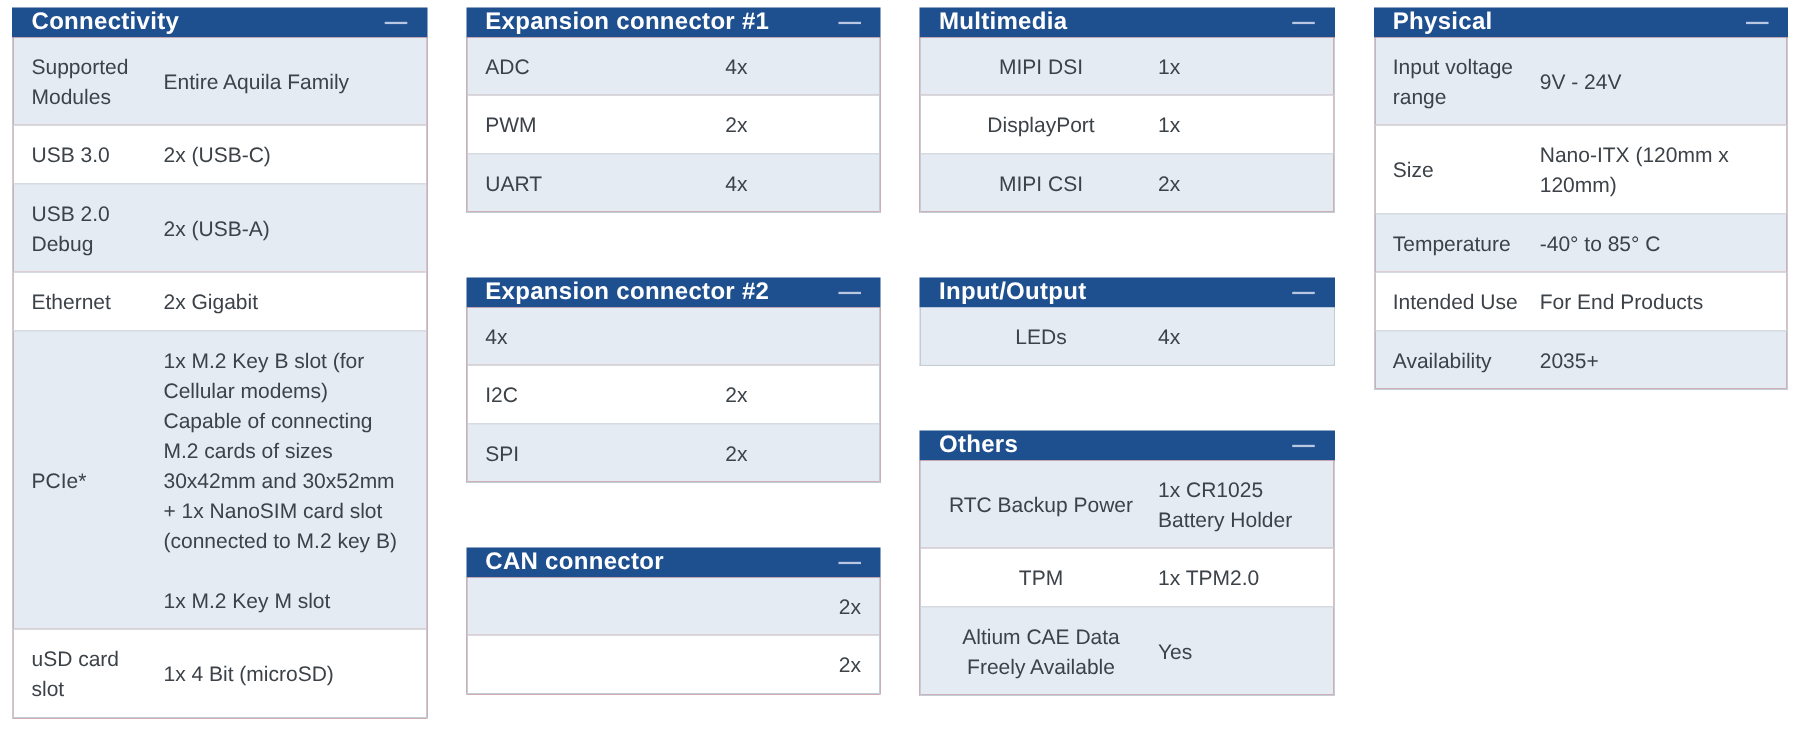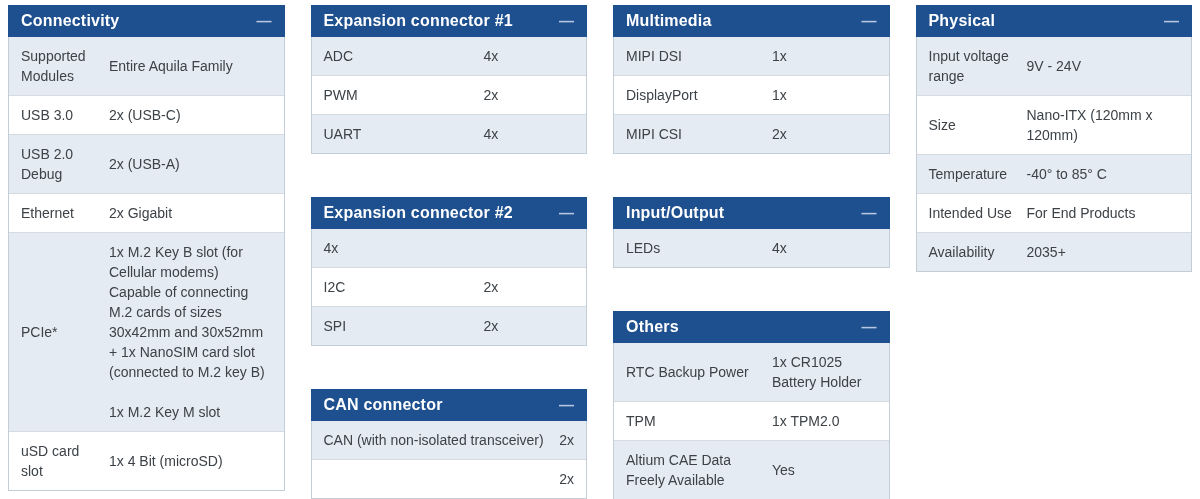--- a/index.html
+++ b/index.html
@@ -21,21 +21,21 @@
     flex: 1 1 0;
     min-width: 0;
     display: flex;
     flex-direction: column;
   }
   .spec-table { margin-bottom: 43px; }
   .spec-table:last-child { margin-bottom: 0; }
   .tbl-head {
     background: #1e4f8e;
     color: #ffffff;
-    height: 32px;
+    height: 20px;
     display: flex;
     align-items: center;
     padding: 0 13px 0 13px;
     cursor: pointer;
   }
   .tbl-title {
     font-size: 16px;
     font-weight: bold;
     letter-spacing: 0.2px;
     flex: 1 1 auto;
@@ -63,21 +63,21 @@
     line-height: 20px;
   }
   .row:nth-child(odd) { background: #e4ebf3; }
   .row:nth-child(even) { background: #ffffff; }
   .row + .row { border-top: 1px solid #d5dbe0; }
   .cell.label { flex: 0 0 auto; padding-right: 10px; }
   .cell.value { flex: 1 1 auto; white-space: pre-line; }
   
   .lw-xs .label { flex-basis: 98px; }
   .lw-s  .label { flex-basis: 88px; }
-  .lw-m  .label { flex-basis: 146px; }
+  .lw-m  .label { flex-basis: 146px; text-align: center; }
   .lw-l  .label { flex-basis: 160px; }
   .can .label { flex: 1 1 auto; white-space: nowrap; }
   .can .value { flex: 0 0 auto; margin-left: auto; white-space: nowrap; }
 </style>
 </head>
 <body>
 
 <div class="page">
 
   <div class="col">
@@ -161,21 +161,20 @@
       </div>
     </section>
 
     <section class="spec-table can">
       <header class="tbl-head">
         <span class="tbl-title">CAN connector</span>
         <span class="collapse-icon">—</span>
       </header>
       <div class="tbl-body">
         <div class="row">
-          <div class="cell label">CAN (with non-isolated transceiver)</div>
           <div class="cell value">2x</div>
         </div>
         <div class="row">
           <div class="cell value">2x</div>
         </div>
       </div>
     </section>
   </div>
 
   <div class="col">

